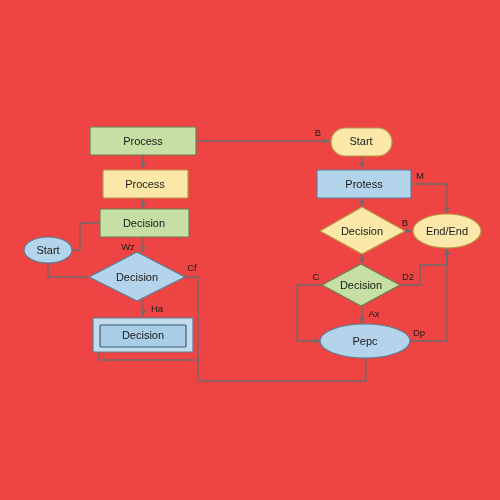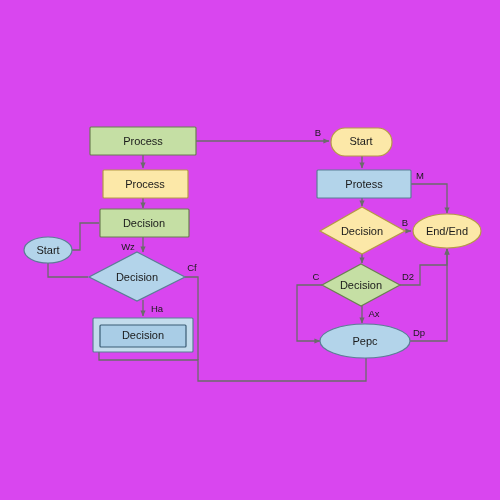--- a/index.html
+++ b/index.html
@@ -4,21 +4,21 @@
 <style>
   html, body {
     margin: 0;
     padding: 0;
     background: #ffffff;
   }
   #canvas {
     position: relative;
     width: 500px;
     height: 500px;
-    background: #d946ef;
+    background: #ef4444;
     overflow: hidden;
     font-family: "Liberation Sans", sans-serif;
   }
   #flow-svg {
     position: absolute;
     left: 0;
     top: 0;
     width: 500px;
     height: 500px;
   }

